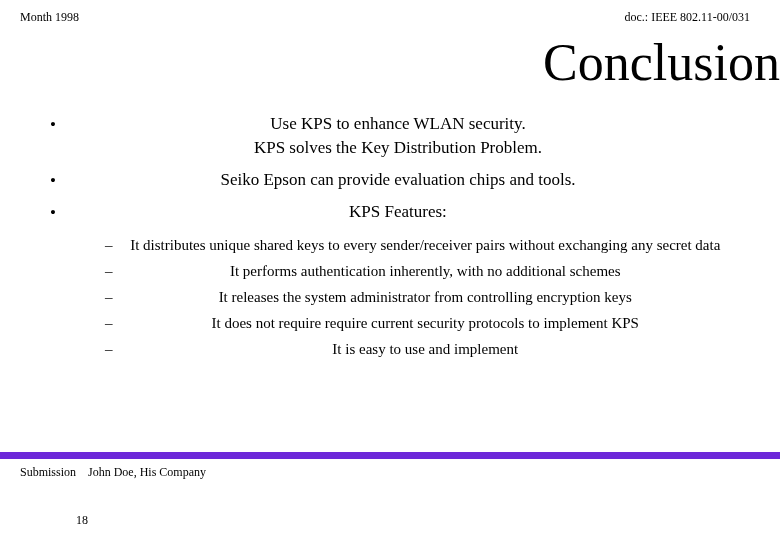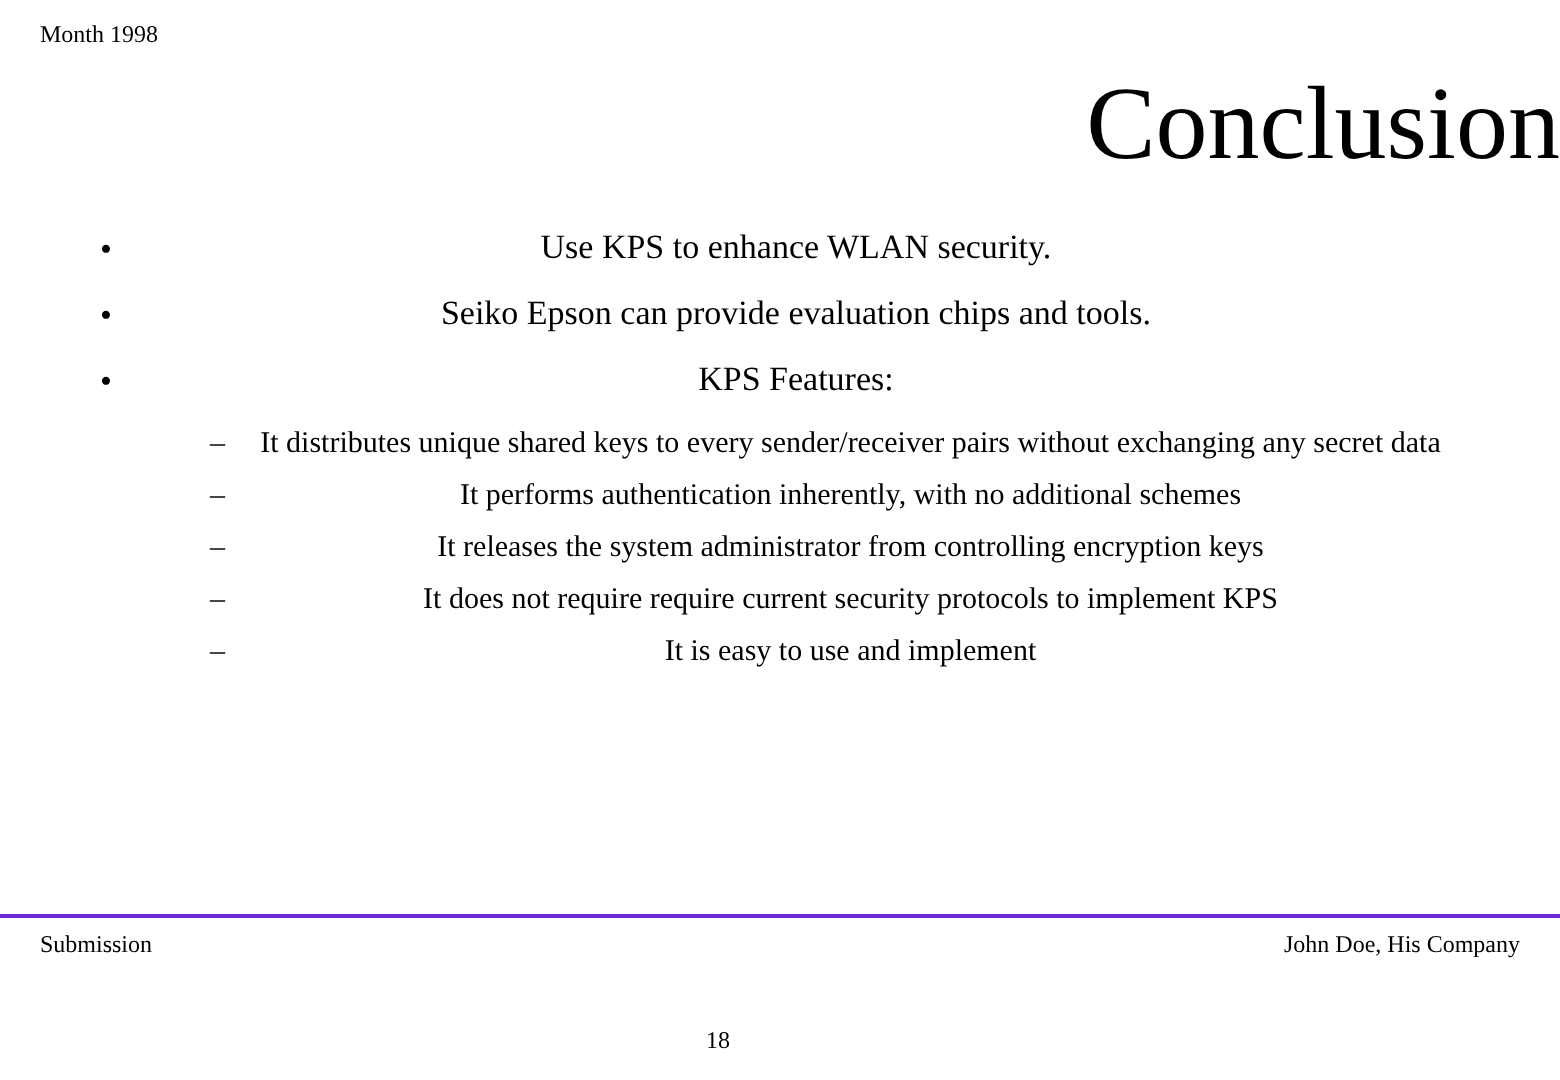--- a/index.html
+++ b/index.html
@@ -108,23 +108,22 @@
       flex: 1;
       text-align: center;
     }
 
     .footer {
       position: absolute;
       bottom: 12px;
       left: 0;
       right: 0;
       display: flex;
-      justify-content: space-between;
       padding: 0 20px;
-      border-top: 2px solid #6d28d9;
+      border-top: 7px solid #6d28d9;
       padding-top: 6px;
     }
 
     .footer-left {
       font-size: 12px;
       color: #000;
     }
 
     .footer-center {
       font-size: 12px;
@@ -137,33 +136,35 @@
       color: #000;
     }
   </style>
 </head>
 <body>
 
 <div class="slide">
 
   <div class="header">
     <span class="header-left">Month 1998</span>
+    <span class="header-right">doc.: IEEE 802.11-00/031</span>
   </div>
 
   <div class="title-section">
     <h1 class="title">Conclusion</h1>
   </div>
 
   <div class="content">
     <ul class="bullet-list">
 
       <li class="bullet-item">
         <span class="bullet-dot">•</span>
         <span class="bullet-text">
           <span>Use KPS to enhance WLAN security.</span><br>
+          <span>KPS solves the Key Distribution Problem.</span>
         </span>
       </li>
 
       <li class="bullet-item">
         <span class="bullet-dot">•</span>
         <span class="bullet-text">Seiko Epson can provide evaluation chips and tools.</span>
       </li>
 
       <li class="bullet-item">
         <span class="bullet-dot">•</span>

